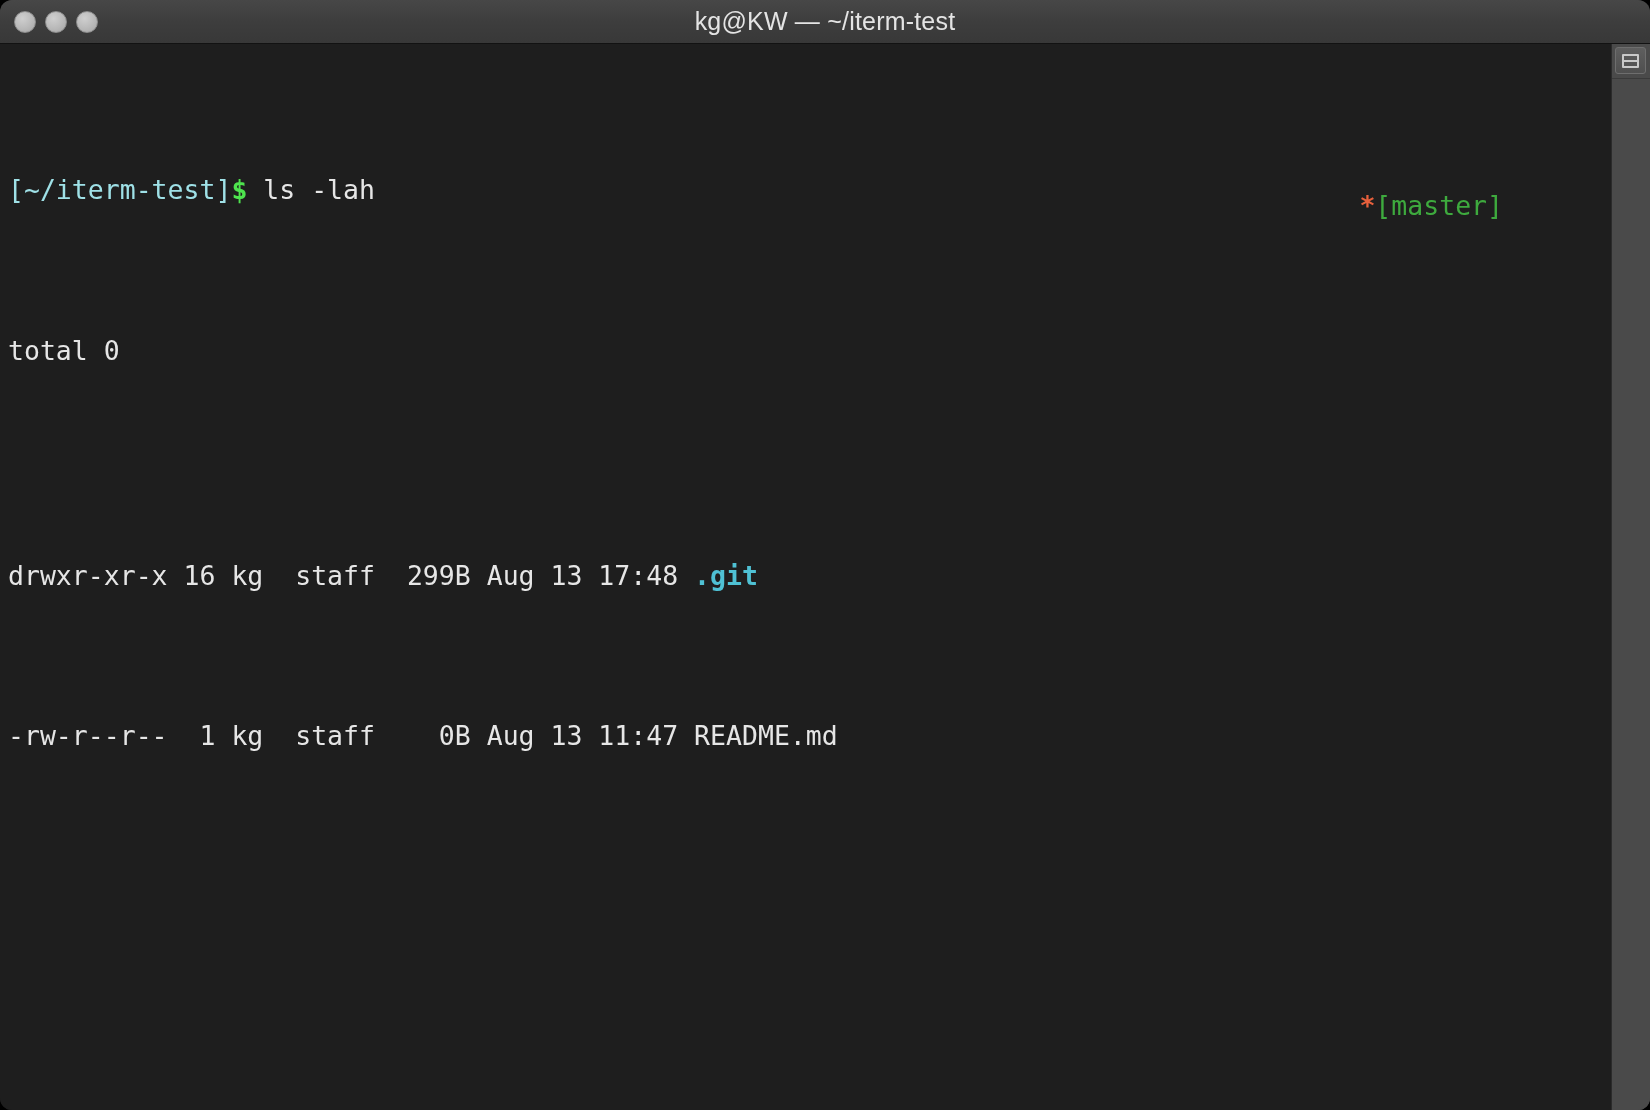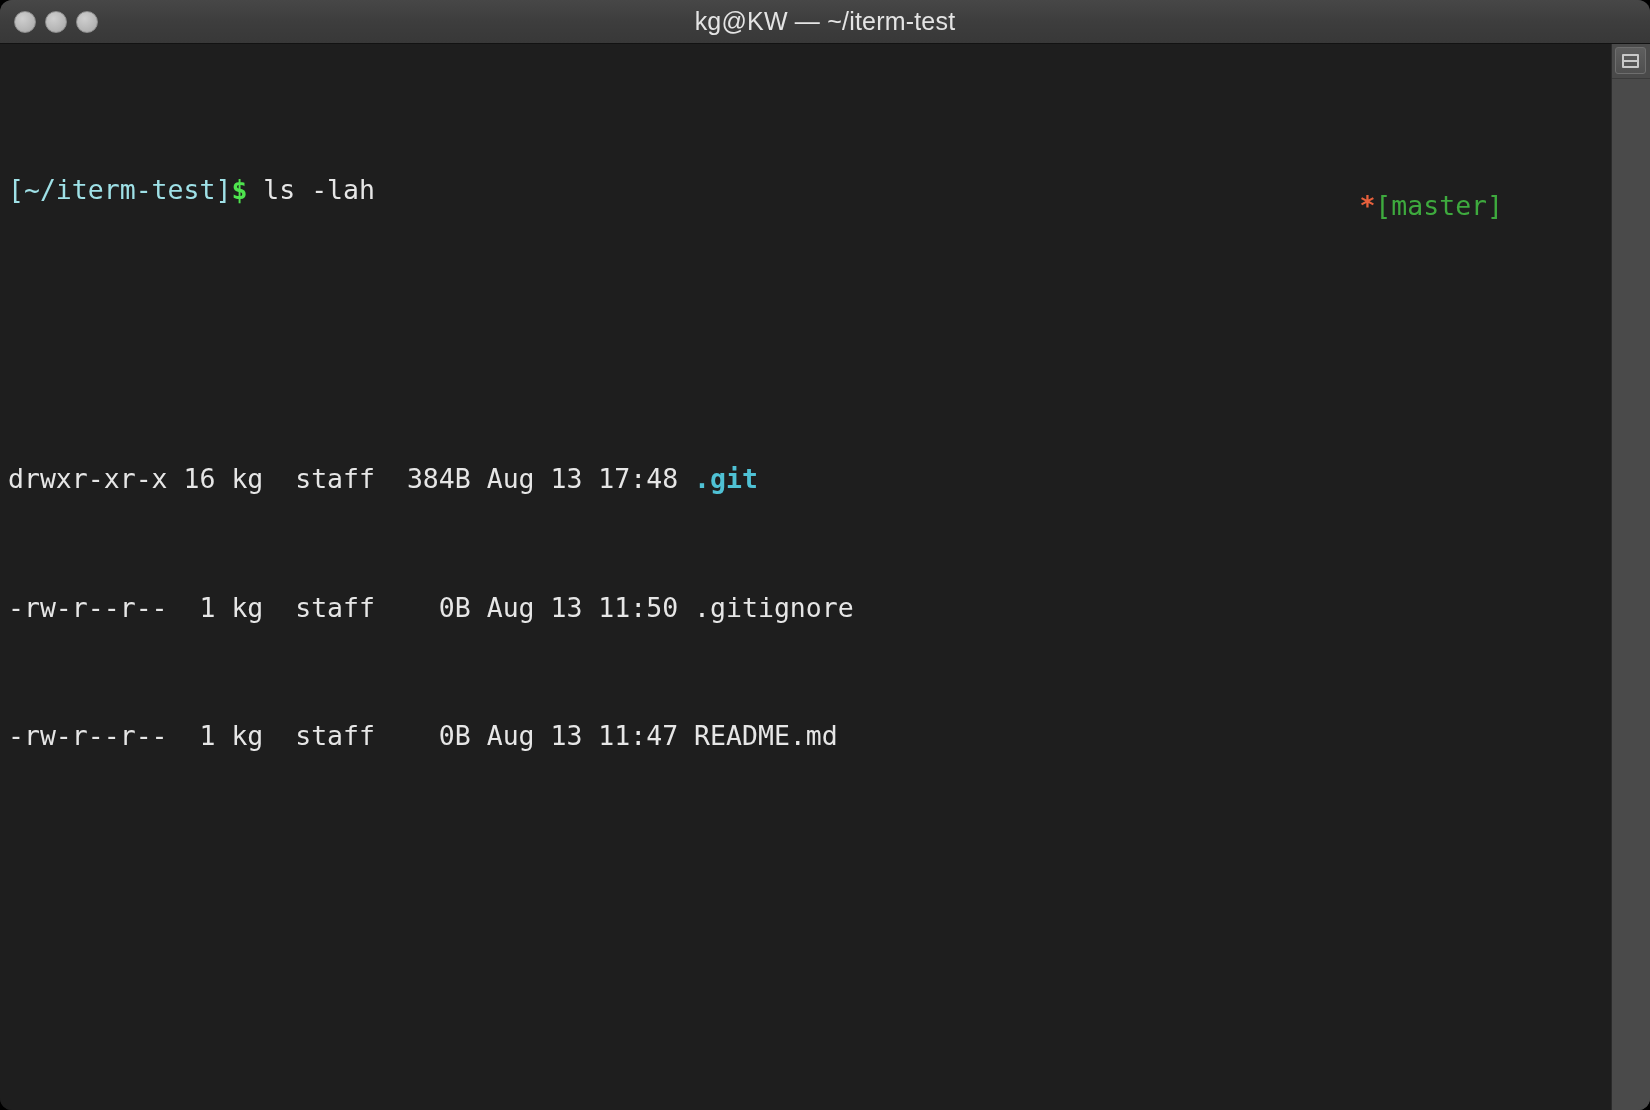--- a/index.html
+++ b/index.html
@@ -175,27 +175,27 @@
 
   <div id="body-area">
 
     <div id="terminal">
       <div id="screen">
 
         
         <div class="line"><span class="c-prompt">[~/iterm-test]</span><span class="c-dollar">$</span><span class="c-white"> ls -lah</span><span class="right-tag"><span class="c-star">*</span><span class="c-branch">[master]</span></span></div>
 
         
-
-        
-
-
-        <div class="line"><span>drwxr-xr-x</span><span> 16</span><span> kg</span><span>  staff</span><span>  384B</span><span> Aug 13 17:48</span> <span class="c-dir">.git</span></div>
-
-        <div class="line"><span>-rw-r--r--</span><span>  1</span><span> kg</span><span>  staff</span><span>    0B</span><span> Aug 13 11:50</span> <span class="c-white">.gitignore</span></div>
+        <div class="line">total 0</div>
+
+        
+
+
+        <div class="line"><span>drwxr-xr-x</span><span> 16</span><span> kg</span><span>  staff</span><span>  299B</span><span> Aug 13 17:48</span> <span class="c-dir">.git</span></div>
+
 
         <div class="line"><span>-rw-r--r--</span><span>  1</span><span> kg</span><span>  staff</span><span>    0B</span><span> Aug 13 11:47</span> <span class="c-white">README.md</span></div>
 
         
 
         
 
         
 
         

